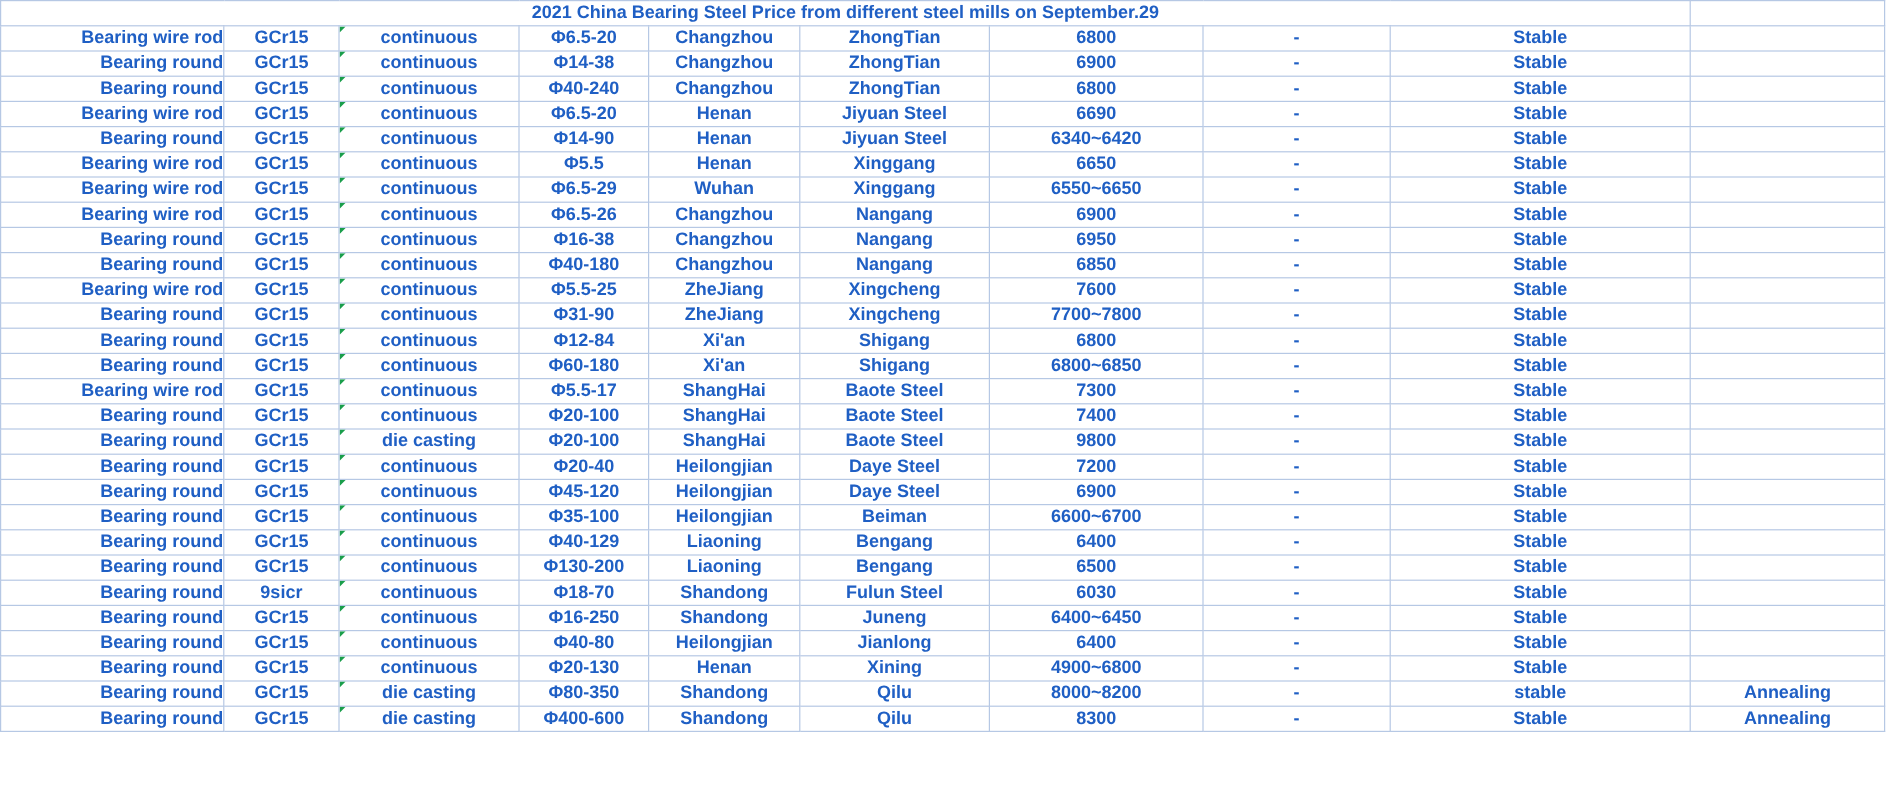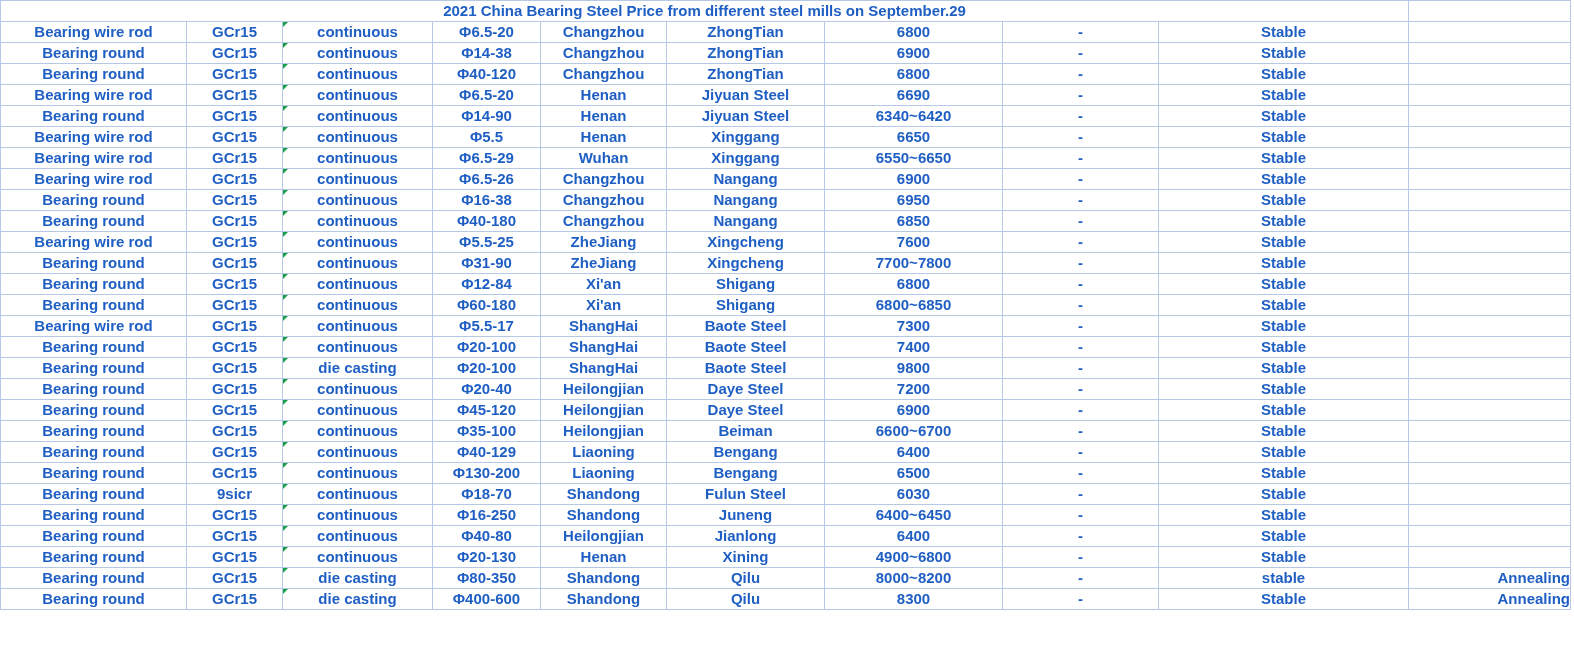--- a/index.html
+++ b/index.html
@@ -58,24 +58,24 @@
     line-height: 30px;
     font-weight: bold;
   }
   tbody td {
     height: 21px;
     line-height: 21px;
     font-size: 15px;
   }
   tbody td.prod {
     font-size: 15px;
+    text-align: right;
   }
   tbody td.note {
     font-size: 15px;
-    text-align: right;
   }
   
   col.c0 { width: 186px; }
   col.c1 { width: 96px; }
   col.c2 { width: 150px; }
   col.c3 { width: 108px; }
   col.c4 { width: 126px; }
   col.c5 { width: 158px; }
   col.c6 { width: 178px; }
   col.c7 { width: 156px; }
@@ -140,21 +140,21 @@
           <td>ZhongTian</td>
           <td>6900</td>
           <td>-</td>
           <td>Stable</td>
           <td class="note"></td>
         </tr>
         <tr>
           <td class="prod">Bearing round</td>
           <td>GCr15</td>
           <td class="green-mark">continuous</td>
-          <td>Φ40-120</td>
+          <td>Φ40-240</td>
           <td>Changzhou</td>
           <td>ZhongTian</td>
           <td>6800</td>
           <td>-</td>
           <td>Stable</td>
           <td class="note"></td>
         </tr>
         <tr>
           <td class="prod">Bearing wire rod</td>
           <td>GCr15</td>

